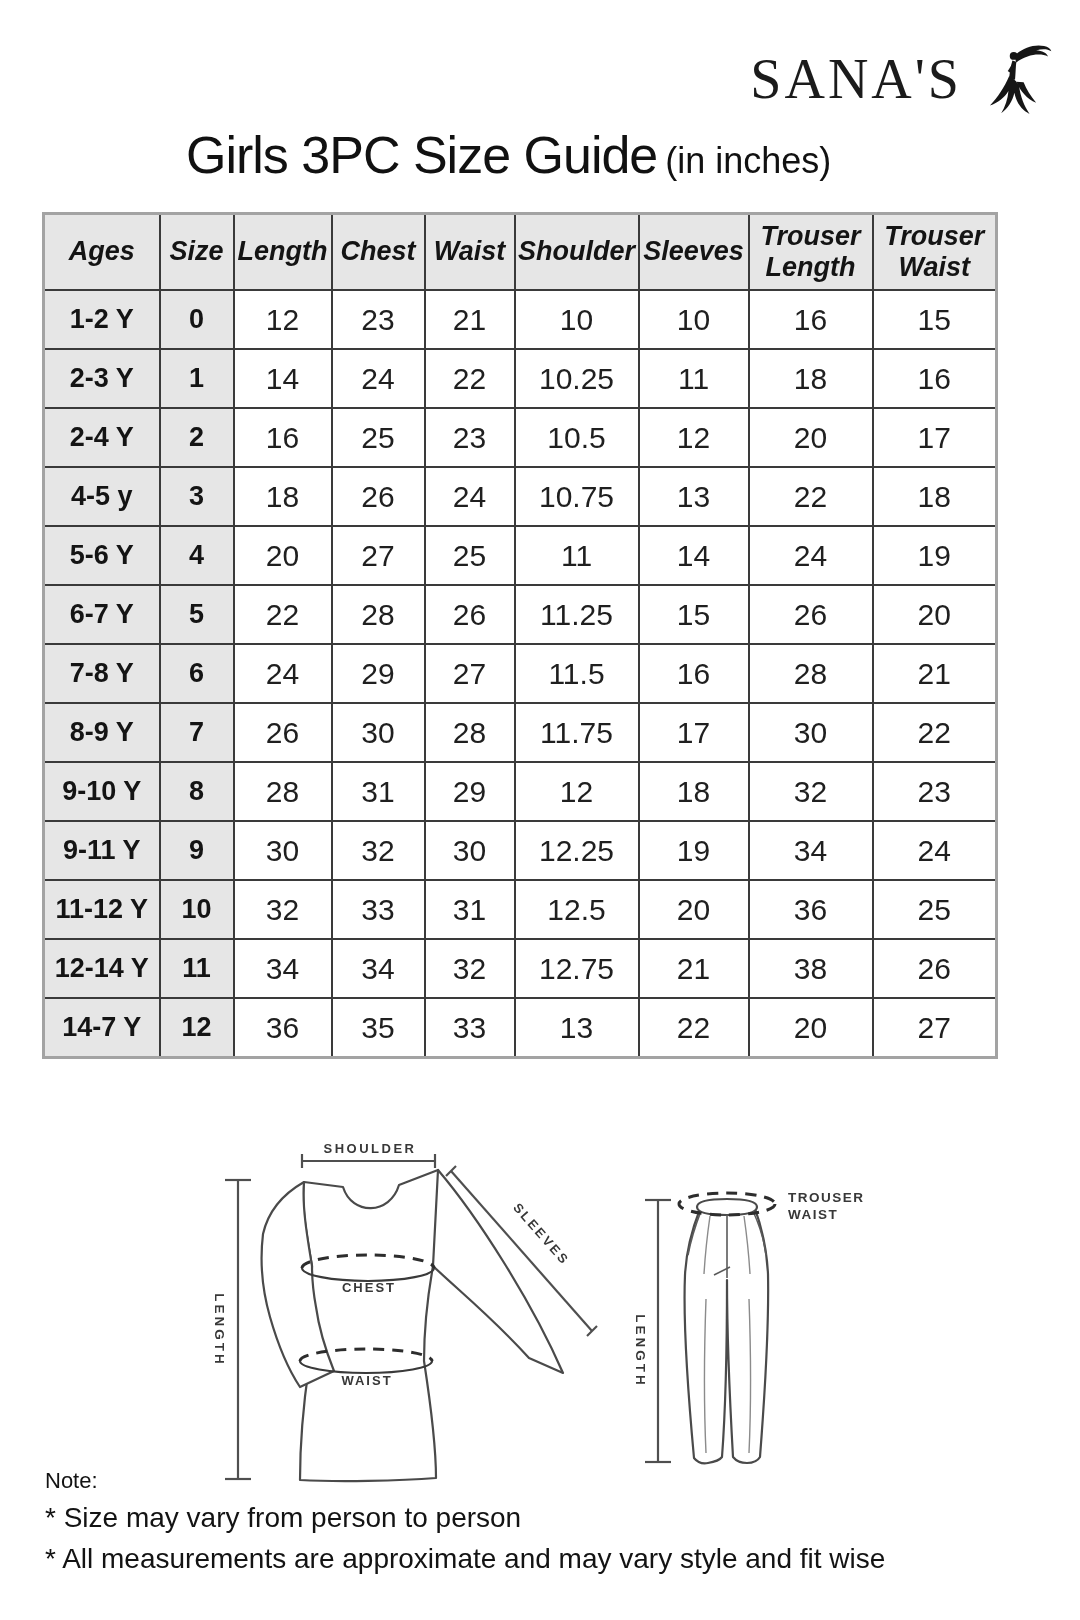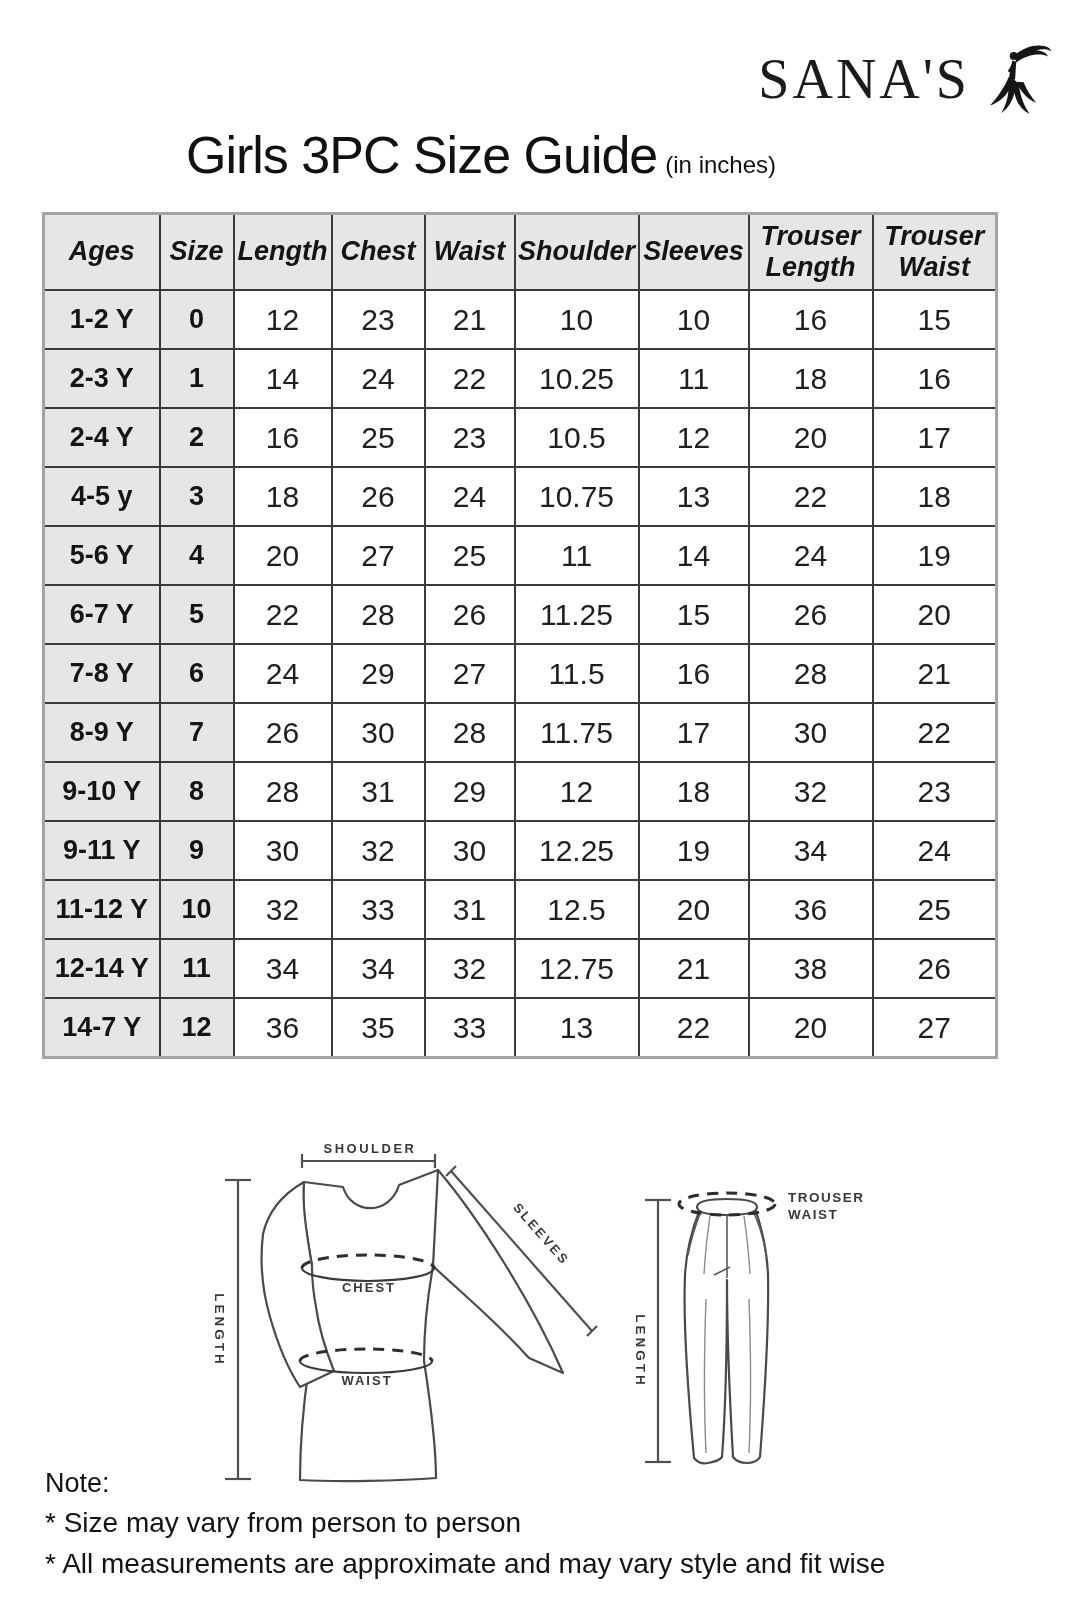--- a/index.html
+++ b/index.html
@@ -1,31 +1,31 @@
 <!DOCTYPE html>
 <html><head>
 <meta charset="utf-8">
 <style>
   html,body{margin:0;padding:0;background:#ffffff;}
   .page{
     position:relative;width:1080px;height:1620px;background:#ffffff;
     font-family:"Liberation Sans",sans-serif;color:#1a1a1a;overflow:hidden;
   }
   
-  .logo{position:absolute;top:42px;right:28px;display:flex;align-items:center;gap:16px;}
+  .logo{position:absolute;top:42px;right:28px;display:flex;align-items:center;gap:24px;}
   .logo-text{
     font-family:"Liberation Serif",serif;font-size:56px;font-weight:400;
     letter-spacing:3px;color:#1b1b1b;line-height:1;
   }
   .logo-icon{display:block;}
   .title{
     position:absolute;left:186px;top:122px;margin:0;white-space:nowrap;
     font-size:52px;font-weight:400;letter-spacing:-1px;color:#111;line-height:1.3;
   }
-  .title-suffix{font-size:24px;letter-spacing:0;margin-left:8px;}
+  .title-suffix{font-size:36px;letter-spacing:0;margin-left:8px;}
   
   table.size-table{
     position:absolute;left:42px;top:212px;width:953px;
     border-collapse:collapse;table-layout:fixed;
     border:3px solid #a3a3a3;
   }
   .size-table th,.size-table td{
     border:2px solid #3a3a3a;text-align:center;vertical-align:middle;padding:0 2px;
   }
   .size-table th{
@@ -35,21 +35,21 @@
   .size-table td{height:57px;font-size:30px;font-weight:400;color:#1f1f1f;background:#ffffff;}
   .size-table td.key{background:#e6e6e6;font-weight:bold;font-size:27px;color:#141414;}
   
   .diagram-wrap{position:absolute;left:0;top:1059px;width:1080px;height:431px;}
   .diagram-wrap svg{display:block;}
   .diag-label{
     font-family:"Liberation Sans",sans-serif;font-weight:bold;fill:#383838;
   }
   
   .notes{position:absolute;left:45px;top:1468px;font-size:28px;color:#131313;}
-  .notes-heading{font-size:27px;margin:0 0 8px 0;}
+  .notes-heading{font-size:22px;margin:0 0 8px 0;}
   .note-line{margin:0 13px 9px 0;}
 </style>
 </head>
 <body>
 
 <div class="page">
 
   <div class="logo">
     <span class="logo-text">SANA'S</span>
     <svg class="logo-icon" width="66" height="74" viewBox="0 0 100 112">

